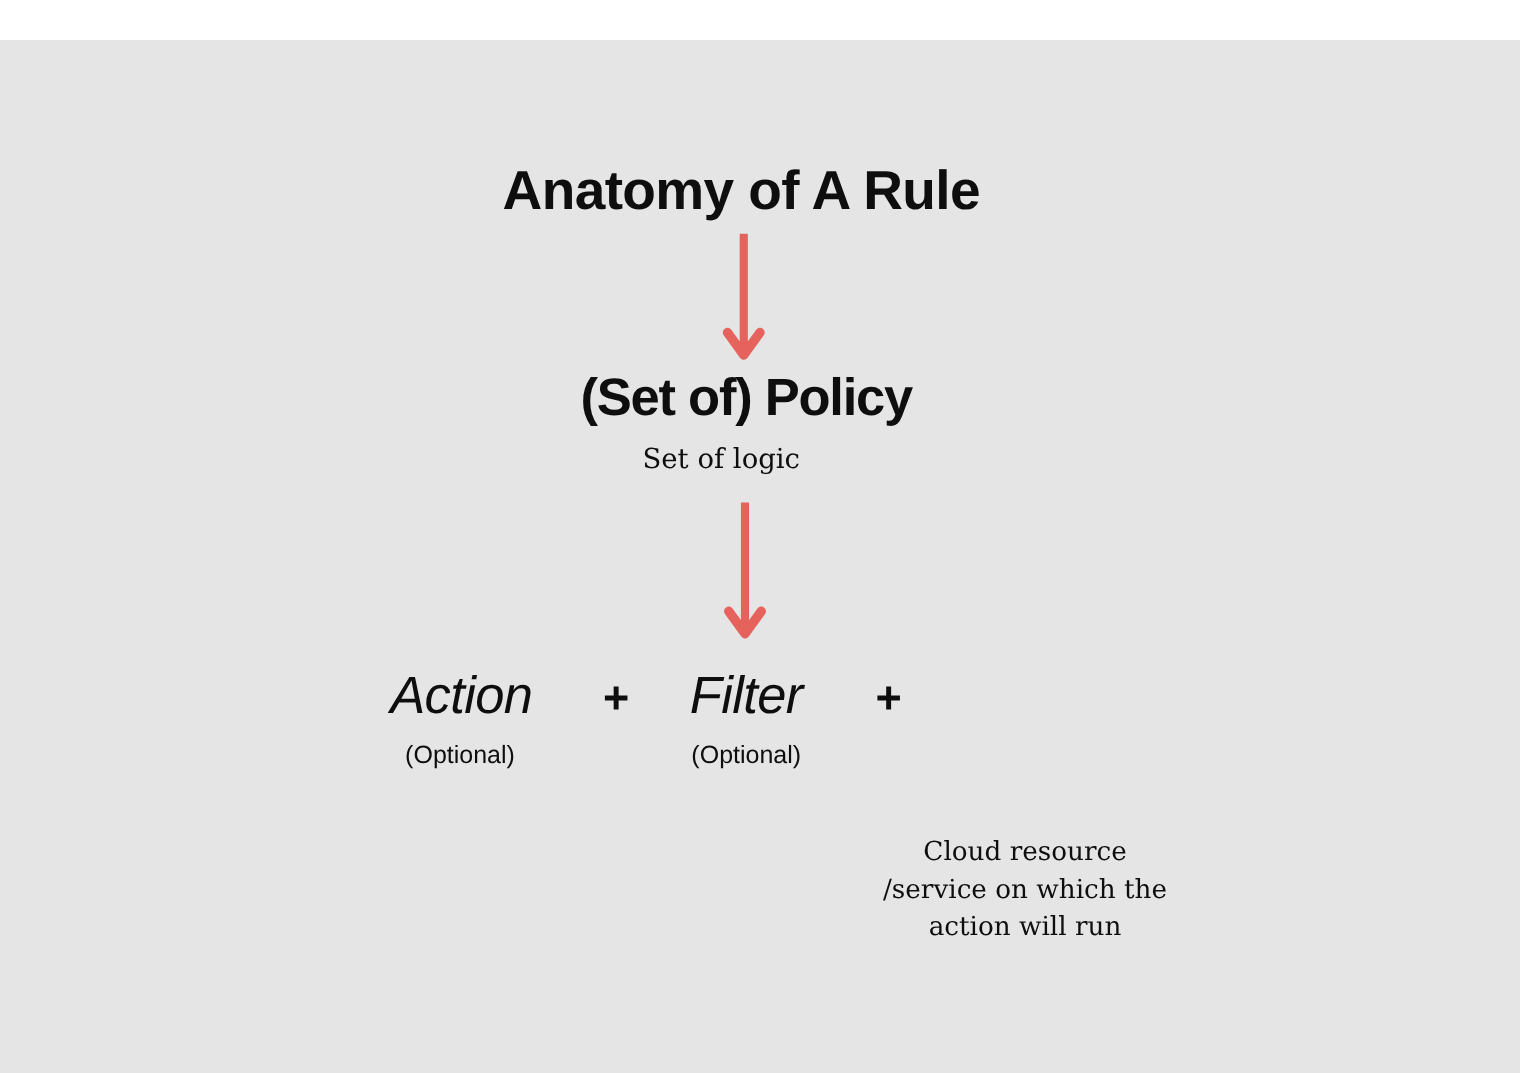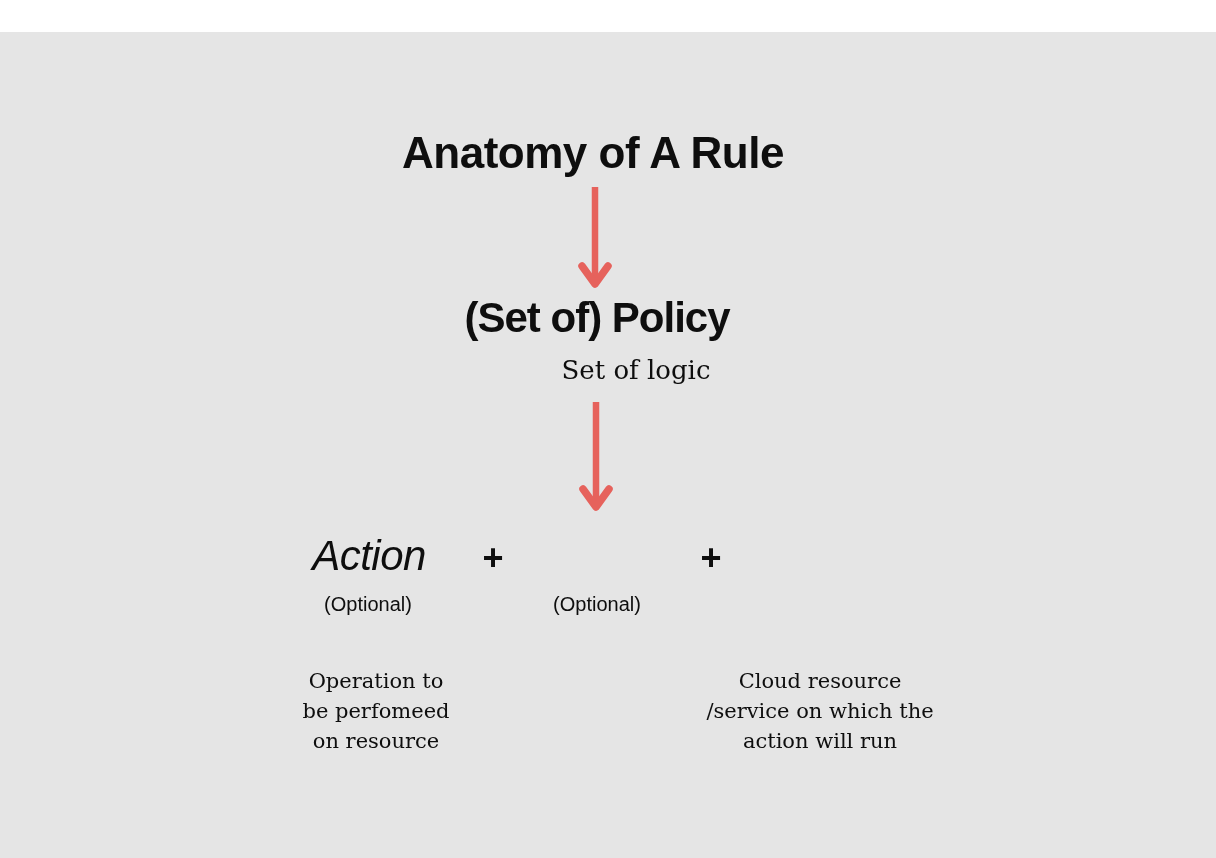--- a/index.html
+++ b/index.html
@@ -31,22 +31,22 @@
   }
   .serif { font-family: "DejaVu Serif", serif; }
   .policy-heading {
     left: 597px; top: 262px;
     font-size: 42px;
     font-weight: 700;
     letter-spacing: -1px;
     white-space: nowrap;
   }
   .policy-sub {
-    left: 636px; top: 323px;
-    font-size: 26px;
+    left: 577px; top: 323px;
+    font-size: 22px;
     white-space: nowrap;
   }
   .comp-label {
     font-size: 42px;
     font-weight: 400;
     letter-spacing: -0.5px;
     white-space: nowrap;
     font-style: italic;
   }
   .plus {
@@ -83,30 +83,28 @@
 
   <svg class="arrow" style="left:596px; top:368px;" width="32" height="112" viewBox="0 0 32 112">
     <line x1="16" y1="2" x2="16" y2="101" stroke-width="6.5" stroke="#E6625C"></line>
     <path d="M3 89 L16 107 L29 89" fill="none" stroke-width="7.5" stroke-linecap="round" stroke-linejoin="round" stroke="#E6625C"></path>
   </svg>
 
   <div class="comp-label" style="left:369px; top:500px;">Action</div>
 
   <div class="plus" style="left:493px; top:505px;">+</div>
 
+  <div class="comp-label" style="left:597px; top:500px;">Filter</div>
 
   <div class="plus" style="left:711px; top:505px;">+</div>
 
 
   <div class="note" style="left:368px; top:561px;">(Optional)</div>
 
   <div class="note" style="left:597px; top:561px;">(Optional)</div>
 
-  <div class="desc serif" style="left:376px; top:634px;">Operation to
-be perfomeed
-on resource</div>
 
 
   <div class="desc serif" style="left:820px; top:634px;text-align:center;">Cloud resource
 /service on which the
 action will run</div>
 
 </div>
 
 </body></html>

